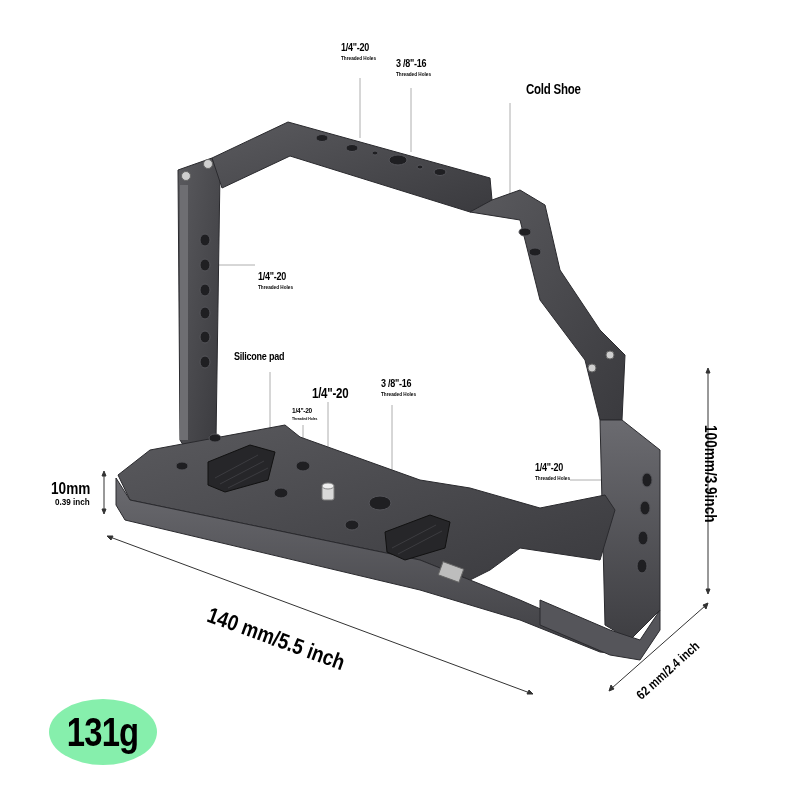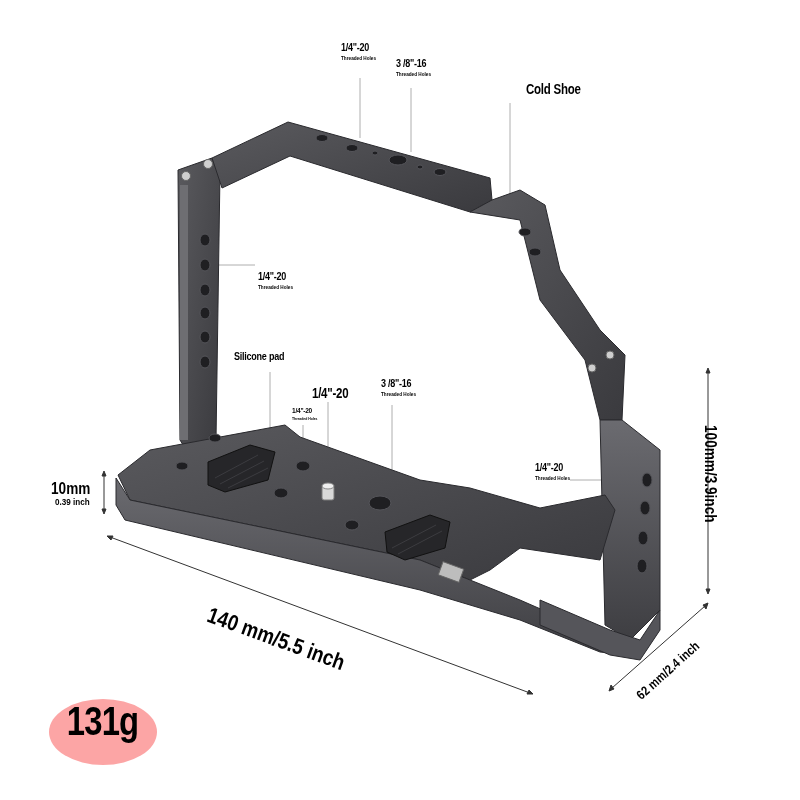--- a/index.html
+++ b/index.html
@@ -7,21 +7,21 @@
   .stage { position: absolute; left: 0; top: 0; width: 800px; height: 800px; }
   svg.product { position: absolute; left: 0; top: 0; }
   .lbl { position: absolute; color: #000; font-family: "Liberation Sans", sans-serif; font-weight: 700; white-space: nowrap; line-height: 1; transform-origin: left top; }
   .lbl .main { display: block; letter-spacing: -0.3px; transform: scaleX(0.82); transform-origin: left; }
   .lbl .sub { display: block; font-size: 5.5px; margin-top: 3px; transform: scaleX(0.85); transform-origin: left; }
   .lbl.big .main { font-size: 14px; }
   .lbl.med .main { font-size: 11px; }
   .lbl.sm .main { font-size: 8px; }
   .lbl.sm .sub { font-size: 4px; margin-top: 2px; }
   .dim { position: absolute; font-weight: 700; color: #000; white-space: nowrap; line-height: 1; }
-  .weight-badge { position: absolute; left: 49px; top: 699px; width: 108px; height: 66px; border-radius: 50%; background: #fca5a5; display: flex; justify-content: center; }
+  .weight-badge { position: absolute; left: 49px; top: 699px; width: 108px; height: 66px; border-radius: 50%; background: #86efac; display: flex; align-items: center; justify-content: center; }
   .weight-badge span { font-size: 40px; font-weight: 700; color: #000; letter-spacing: -1px; transform: scaleX(0.82); display: inline-block; }
 </style>
 </head>
 <body>
 
 <div class="stage">
 
   <svg class="product" width="800" height="800" viewBox="0 0 800 800">
     <defs>
       <linearGradient id="metal" x1="0" y1="0" x2="1" y2="1">

